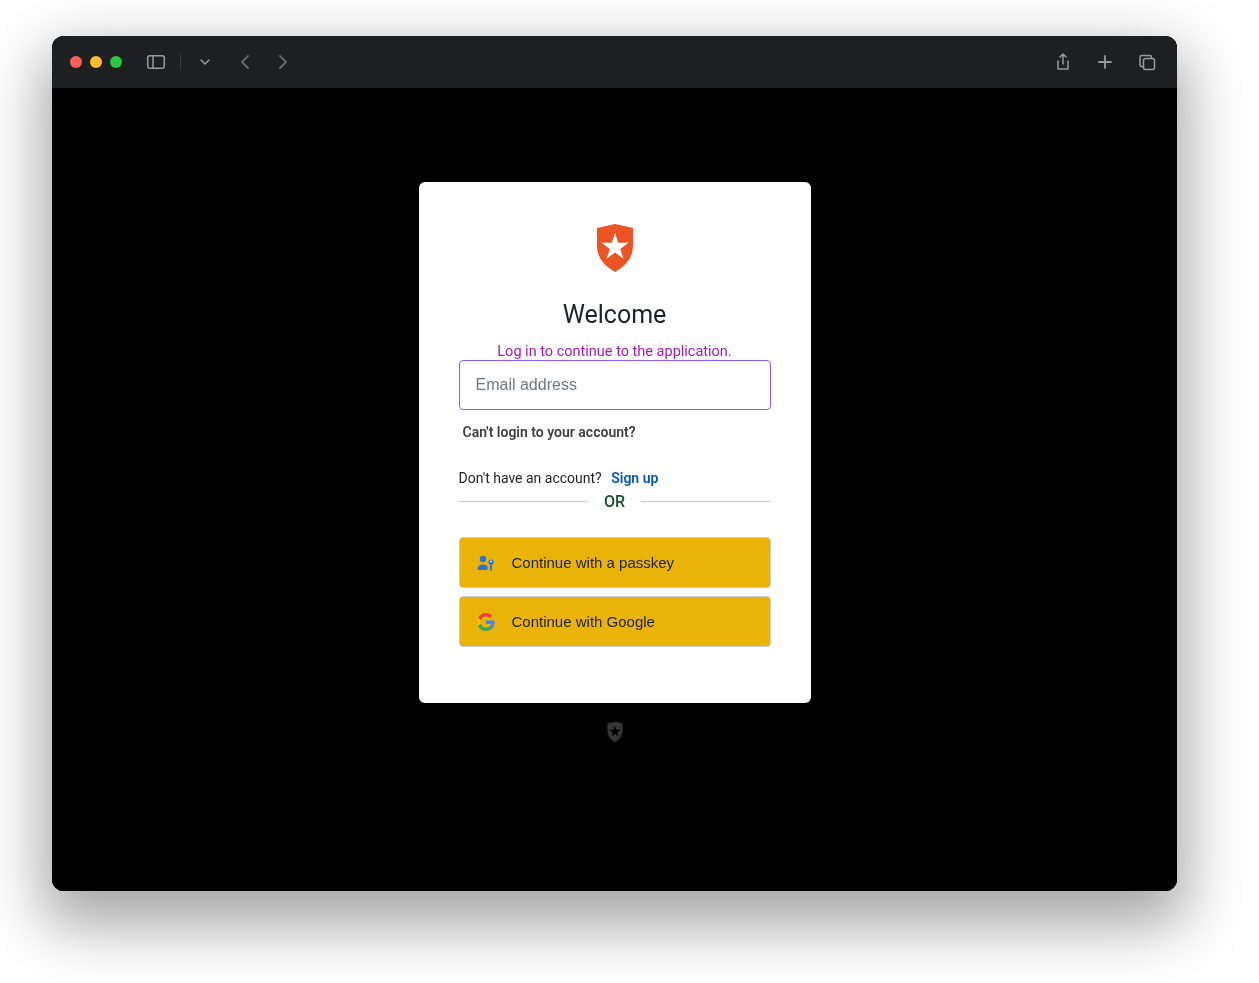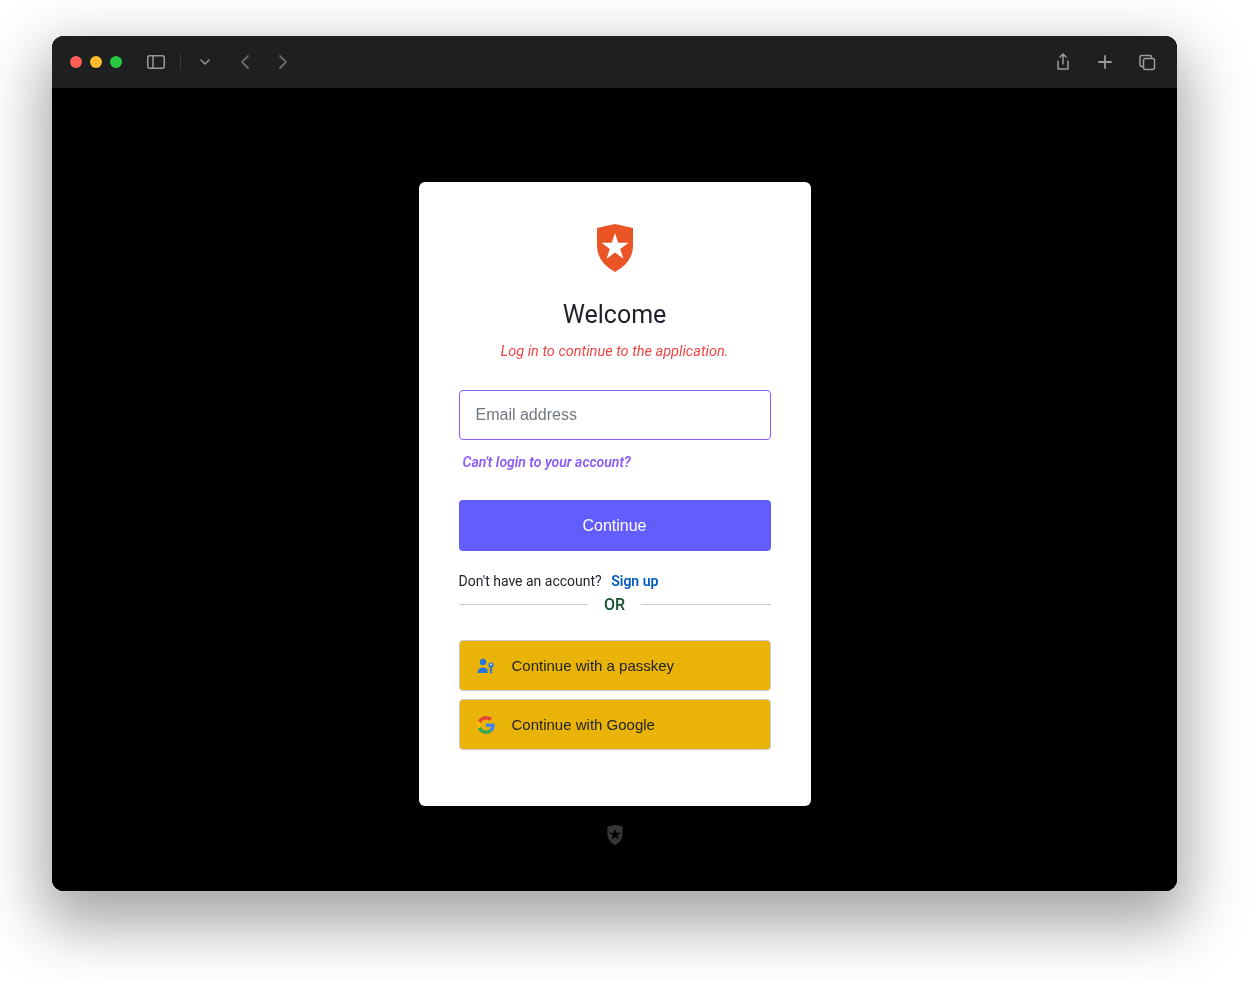--- a/index.html
+++ b/index.html
@@ -106,50 +106,47 @@
       margin-bottom: 22px;
     }
     .title {
       font-size: 25px;
       font-weight: 400;
       color: #1e212a;
       margin-bottom: 14px;
     }
     .subtitle {
       font-size: 14.5px;
-      color: #ef4444;
-      margin-bottom: 30px;
+      color: #a21caf;
       text-align: center;
-      font-style: italic;
     }
     .email-input {
       width: 100%;
       height: 50px;
       border: 1px solid #8b5cf6;
       border-radius: 4px;
       padding: 0 16px;
       font-size: 16px;
       color: #1e212a;
       background: #fff;
       margin-bottom: 14px;
       outline: none;
     }
     .email-input::placeholder {
       color: #6f7780;
     }
     .help-link {
       align-self: flex-start;
       font-size: 14px;
       font-weight: 600;
-      color: #8b5cf6;
+      color: #404040;
       text-decoration: none;
       margin-left: 4px;
       margin-bottom: 30px;
       cursor: pointer;
-      font-style: italic;
     }
     .continue-btn {
       width: 100%;
       height: 51px;
       background: #635dff;
       color: #fff;
       border: none;
       border-radius: 4px;
       font-size: 16px;
       font-weight: 400;
@@ -277,21 +274,20 @@
       <div class="logo">
         <svg width="46" height="52" viewBox="0 0 46 52">
           <path d="M23 2 L41 6 L41 24 Q41 40 23 50 Q5 40 5 24 L5 6 Z" fill="#eb5424"></path>
           <path d="M23 11 L26.2 20.8 L36.5 20.8 L28.2 26.9 L31.4 36.7 L23 30.6 L14.6 36.7 L17.8 26.9 L9.5 20.8 L19.8 20.8 Z" fill="#ffffff"></path>
         </svg>
       </div>
       <h1 class="title">Welcome</h1>
       <p class="subtitle">Log in to continue to the application.</p>
       <input class="email-input" type="email" placeholder="Email address" style="">
       <a class="help-link">Can't login to your account?</a>
-      <button class="continue-btn">Continue</button>
       <div class="signup-row">
         <span>Don't have an account?</span>
         <a class="signup-link">Sign up</a>
       </div>
       <div class="divider-row">
         <div class="divider-line"></div>
         <span class="divider-text">OR</span>
         <div class="divider-line"></div>
       </div>
       <button class="alt-btn">

